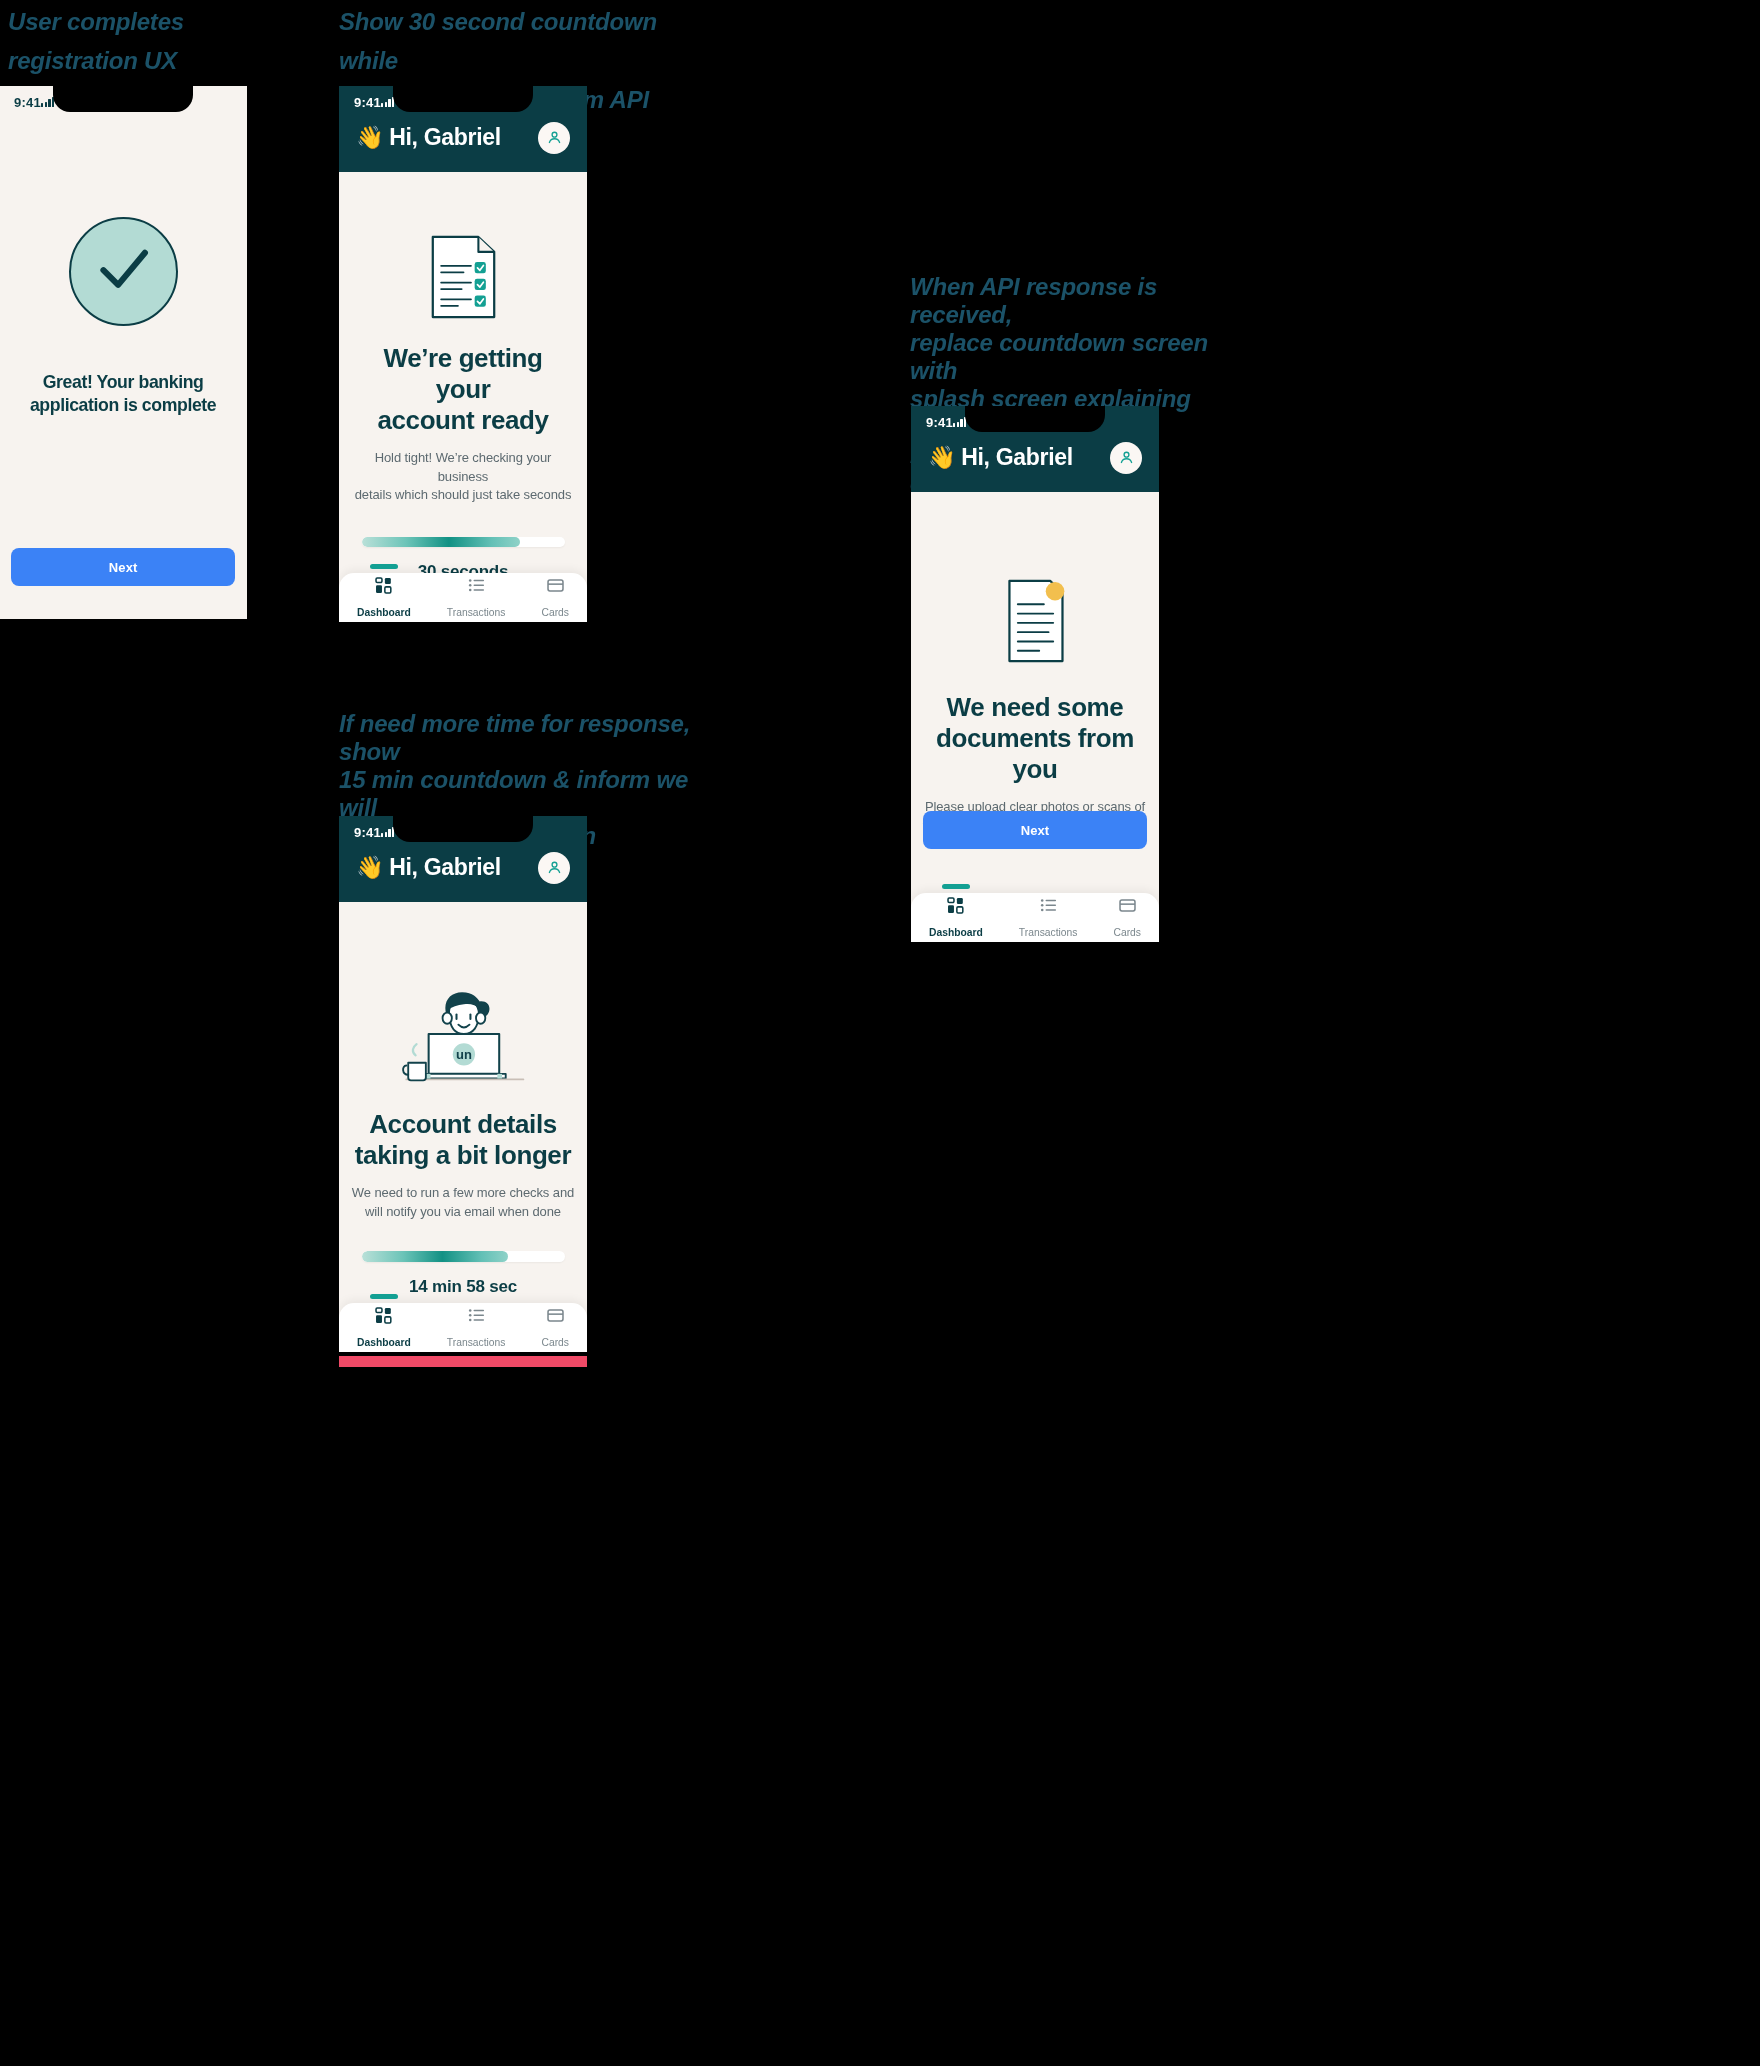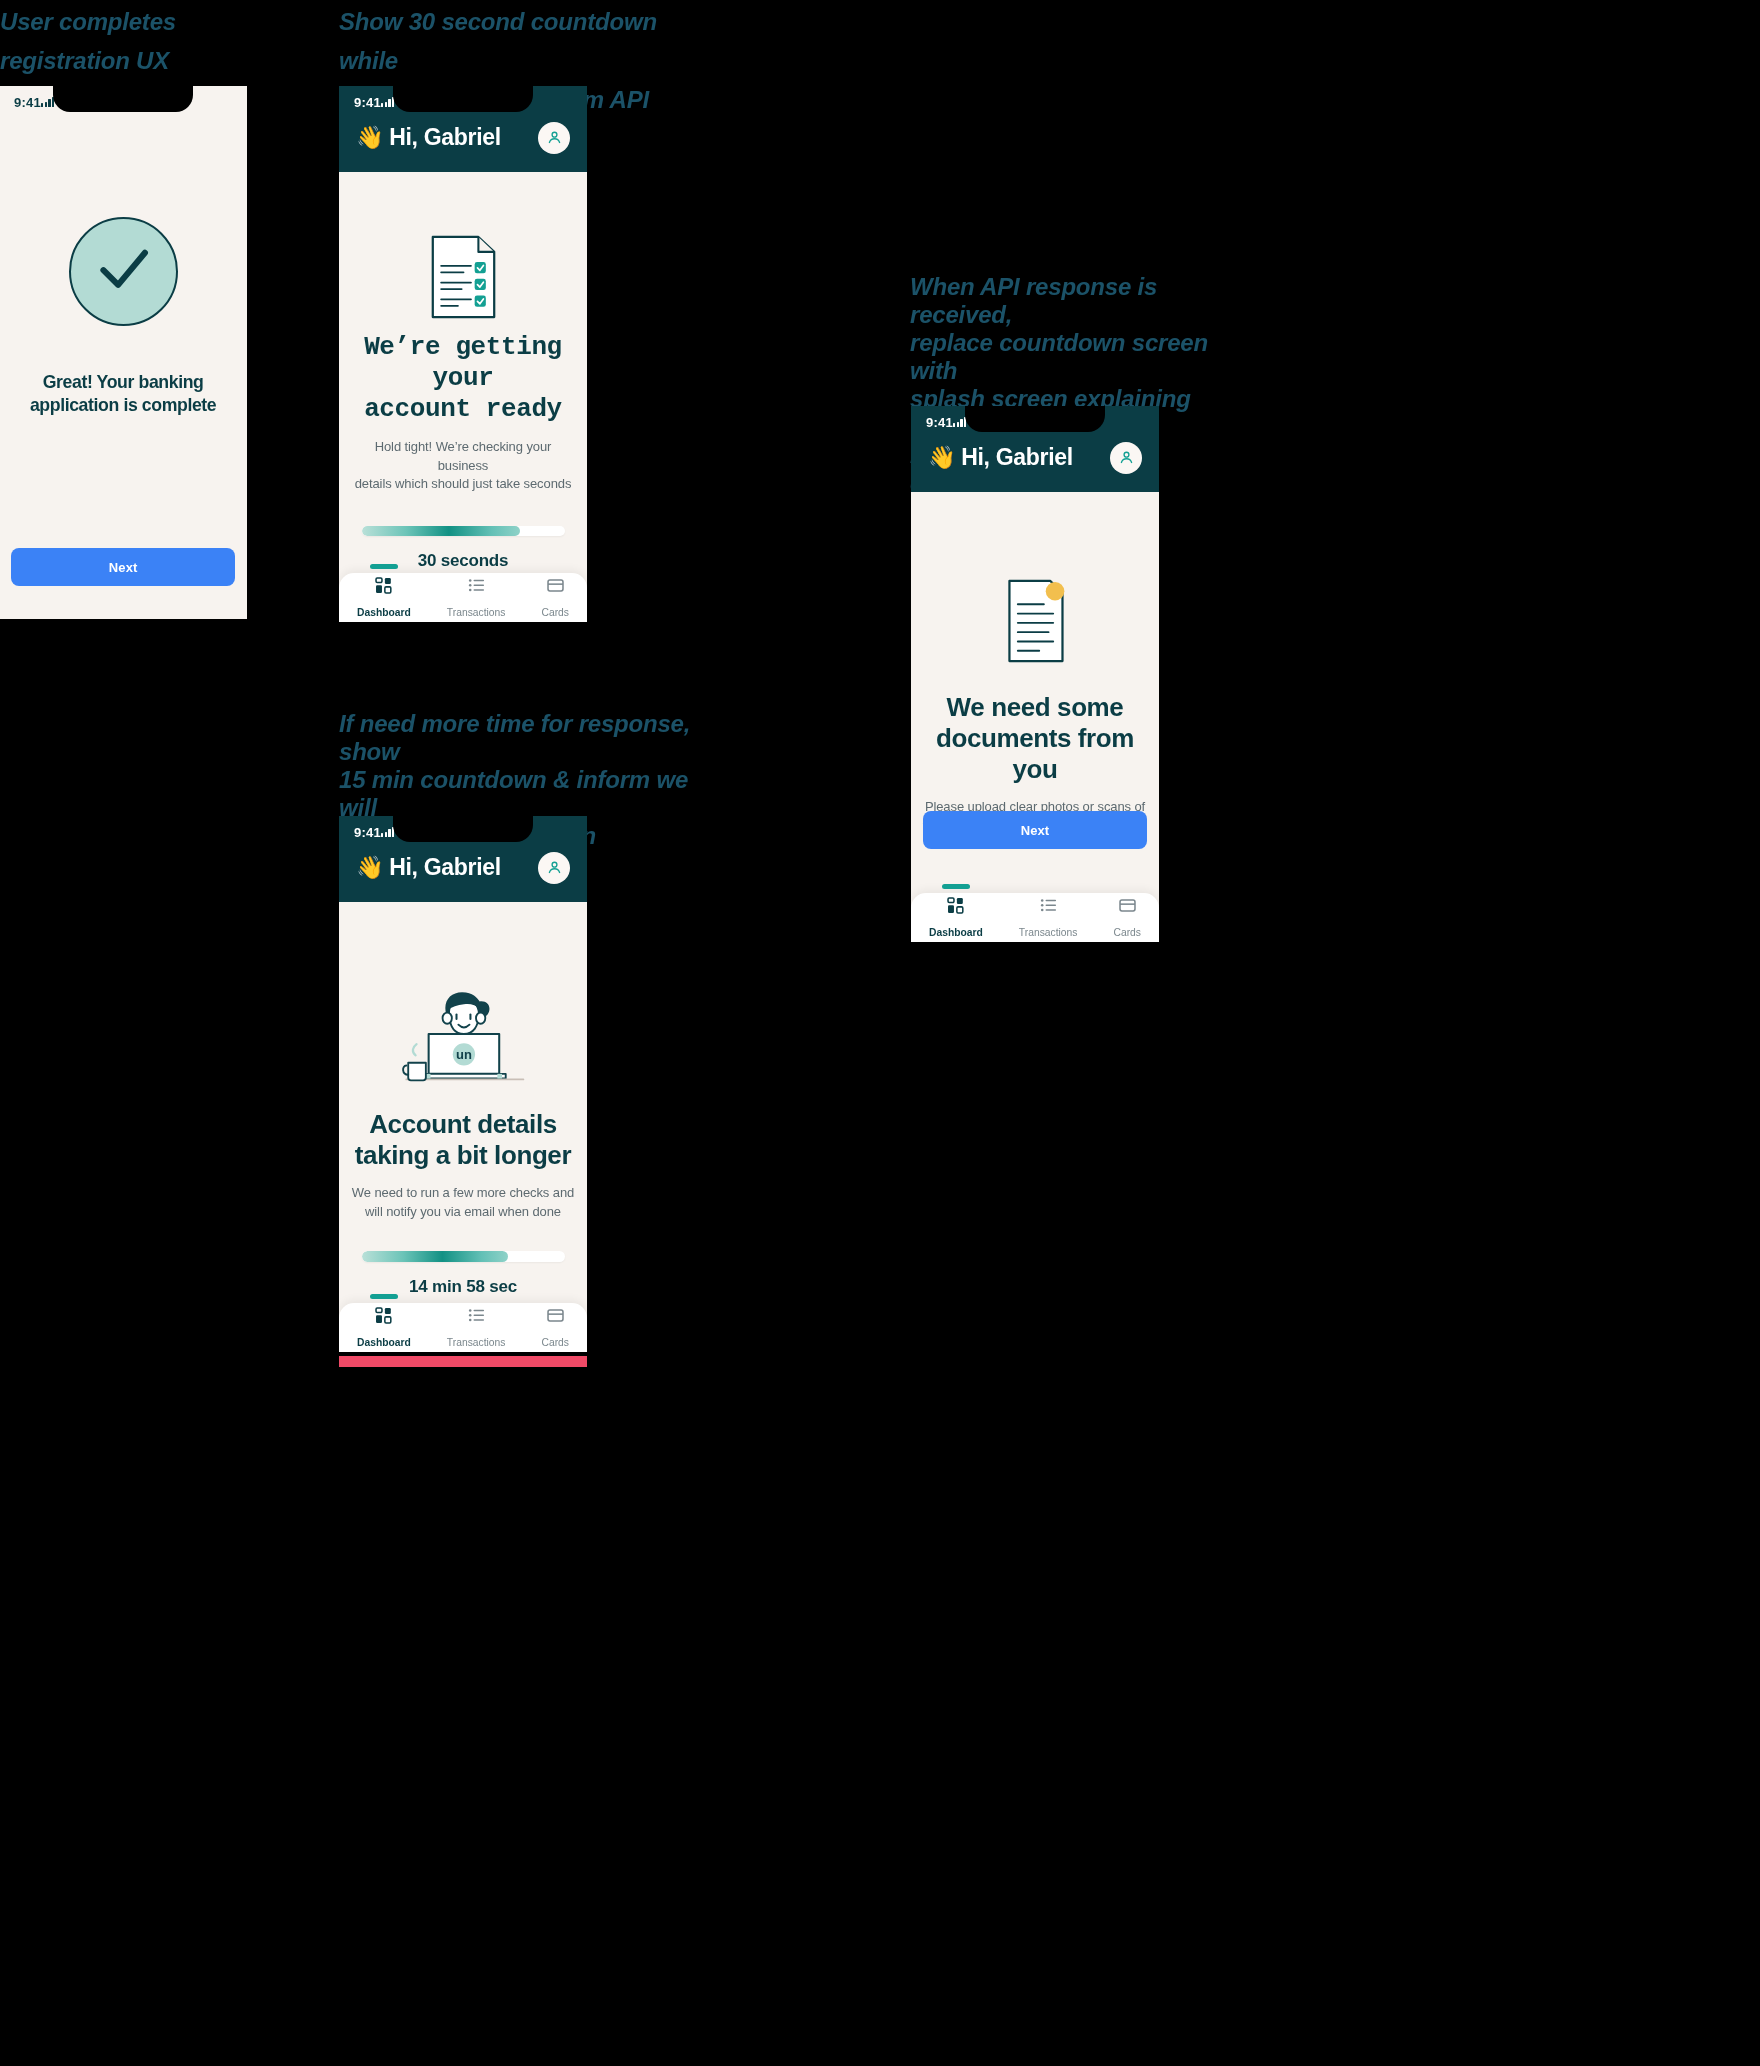--- a/index.html
+++ b/index.html
@@ -137,21 +137,21 @@
     display:flex; align-items:center; justify-content:center;
   }
   .bottom-pink { position:absolute; background:#f04a67; }
   .doc-illus, .doc-illus2, .person-illus { display:block; }
 </style>
 </head>
 <body>
 
 <div class="stage">
 
-  <div class="annot" style="left:0px; top:1.9px; width:317px;">User completes
+  <div class="annot" style="left:8px; top:1.9px; width:317px;">User completes
 registration UX</div>
 
   <div class="annot" style="left:339px; top:1.9px; width:354px;">Show 30 second countdown while
 awaiting response from API</div>
 
   <div class="annot" style="left:910px; top:273px; width:317px; line-height:28px;">When API response is received,
 replace countdown screen with
 splash screen explaining that we
 require additional documents</div>
 
@@ -242,21 +242,21 @@
         <g>
           <rect x="48" y="30" width="12" height="12" rx="2.5" fill="#13a093"></rect>
           <path d="M51 36.2 l2.6 2.6 L57.4 33.6" fill="none" stroke="#fff" stroke-width="1.8" stroke-linecap="round" stroke-linejoin="round"></path>
           <rect x="48" y="48" width="12" height="12" rx="2.5" fill="#13a093"></rect>
           <path d="M51 54.2 l2.6 2.6 L57.4 51.6" fill="none" stroke="#fff" stroke-width="1.8" stroke-linecap="round" stroke-linejoin="round"></path>
           <rect x="48" y="66" width="12" height="12" rx="2.5" fill="#13a093"></rect>
           <path d="M51 72.2 l2.6 2.6 L57.4 69.6" fill="none" stroke="#fff" stroke-width="1.8" stroke-linecap="round" stroke-linejoin="round"></path>
         </g>
       </svg>
 
-      <div class="h1" style="margin-top:12px; white-space:pre-line; max-width:219px;font-family:Liberation Mono, monospace;">We’re getting your
+      <div class="h1" style="margin-top:23px; white-space:pre-line; max-width:219px;">We’re getting your
 account ready</div>
 
       <div class="sub" style="margin-top:13px; white-space:pre-line; max-width:229px;">Hold tight! We’re checking your business
 details which should just take seconds</div>
 
       <div class="progress-track" style="margin-top:32px; width:203px;">
         <div class="progress-fill" style="width:78%"></div>
       </div>
 
       <div class="countdown" style="margin-top:15px;">30 seconds</div>

